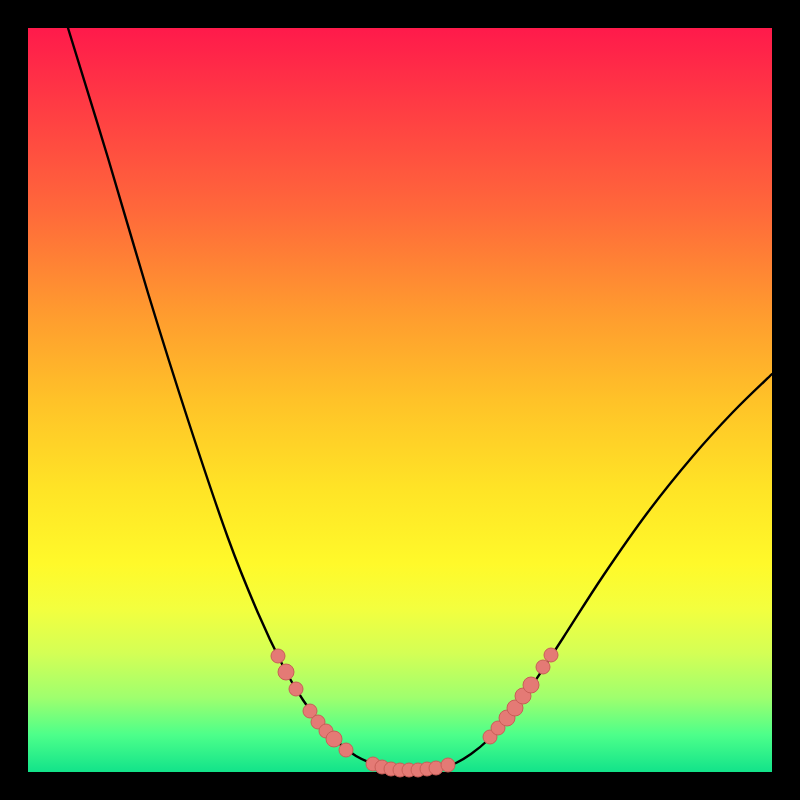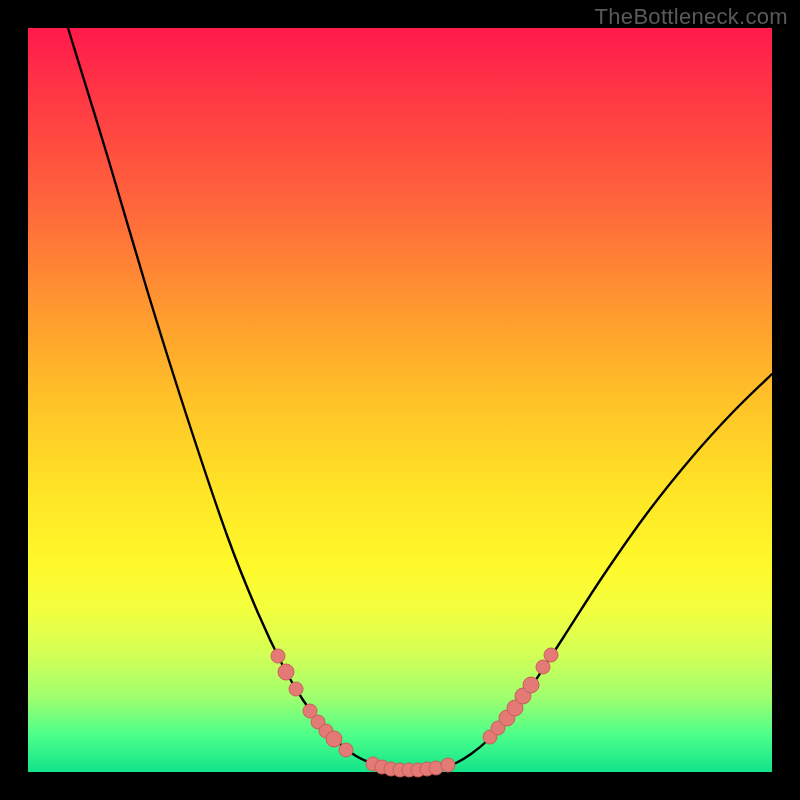--- a/index.html
+++ b/index.html
@@ -89,14 +89,13 @@
           <circle cx="470" cy="700" r="7" fill="#e47a75" stroke="#c95e58" stroke-width="1"></circle>
           <circle cx="479" cy="690" r="8" fill="#e47a75" stroke="#c95e58" stroke-width="1"></circle>
           <circle cx="487" cy="680" r="8" fill="#e47a75" stroke="#c95e58" stroke-width="1"></circle>
           <circle cx="495" cy="668" r="8" fill="#e47a75" stroke="#c95e58" stroke-width="1"></circle>
           <circle cx="503" cy="657" r="8" fill="#e47a75" stroke="#c95e58" stroke-width="1"></circle>
           <circle cx="515" cy="639" r="7" fill="#e47a75" stroke="#c95e58" stroke-width="1"></circle>
           <circle cx="523" cy="627" r="7" fill="#e47a75" stroke="#c95e58" stroke-width="1"></circle>
         </g>
     </svg>
   </div>
-  <div class="watermark">TheBottleneck.com</div>
 </div>
 
 </body></html>

